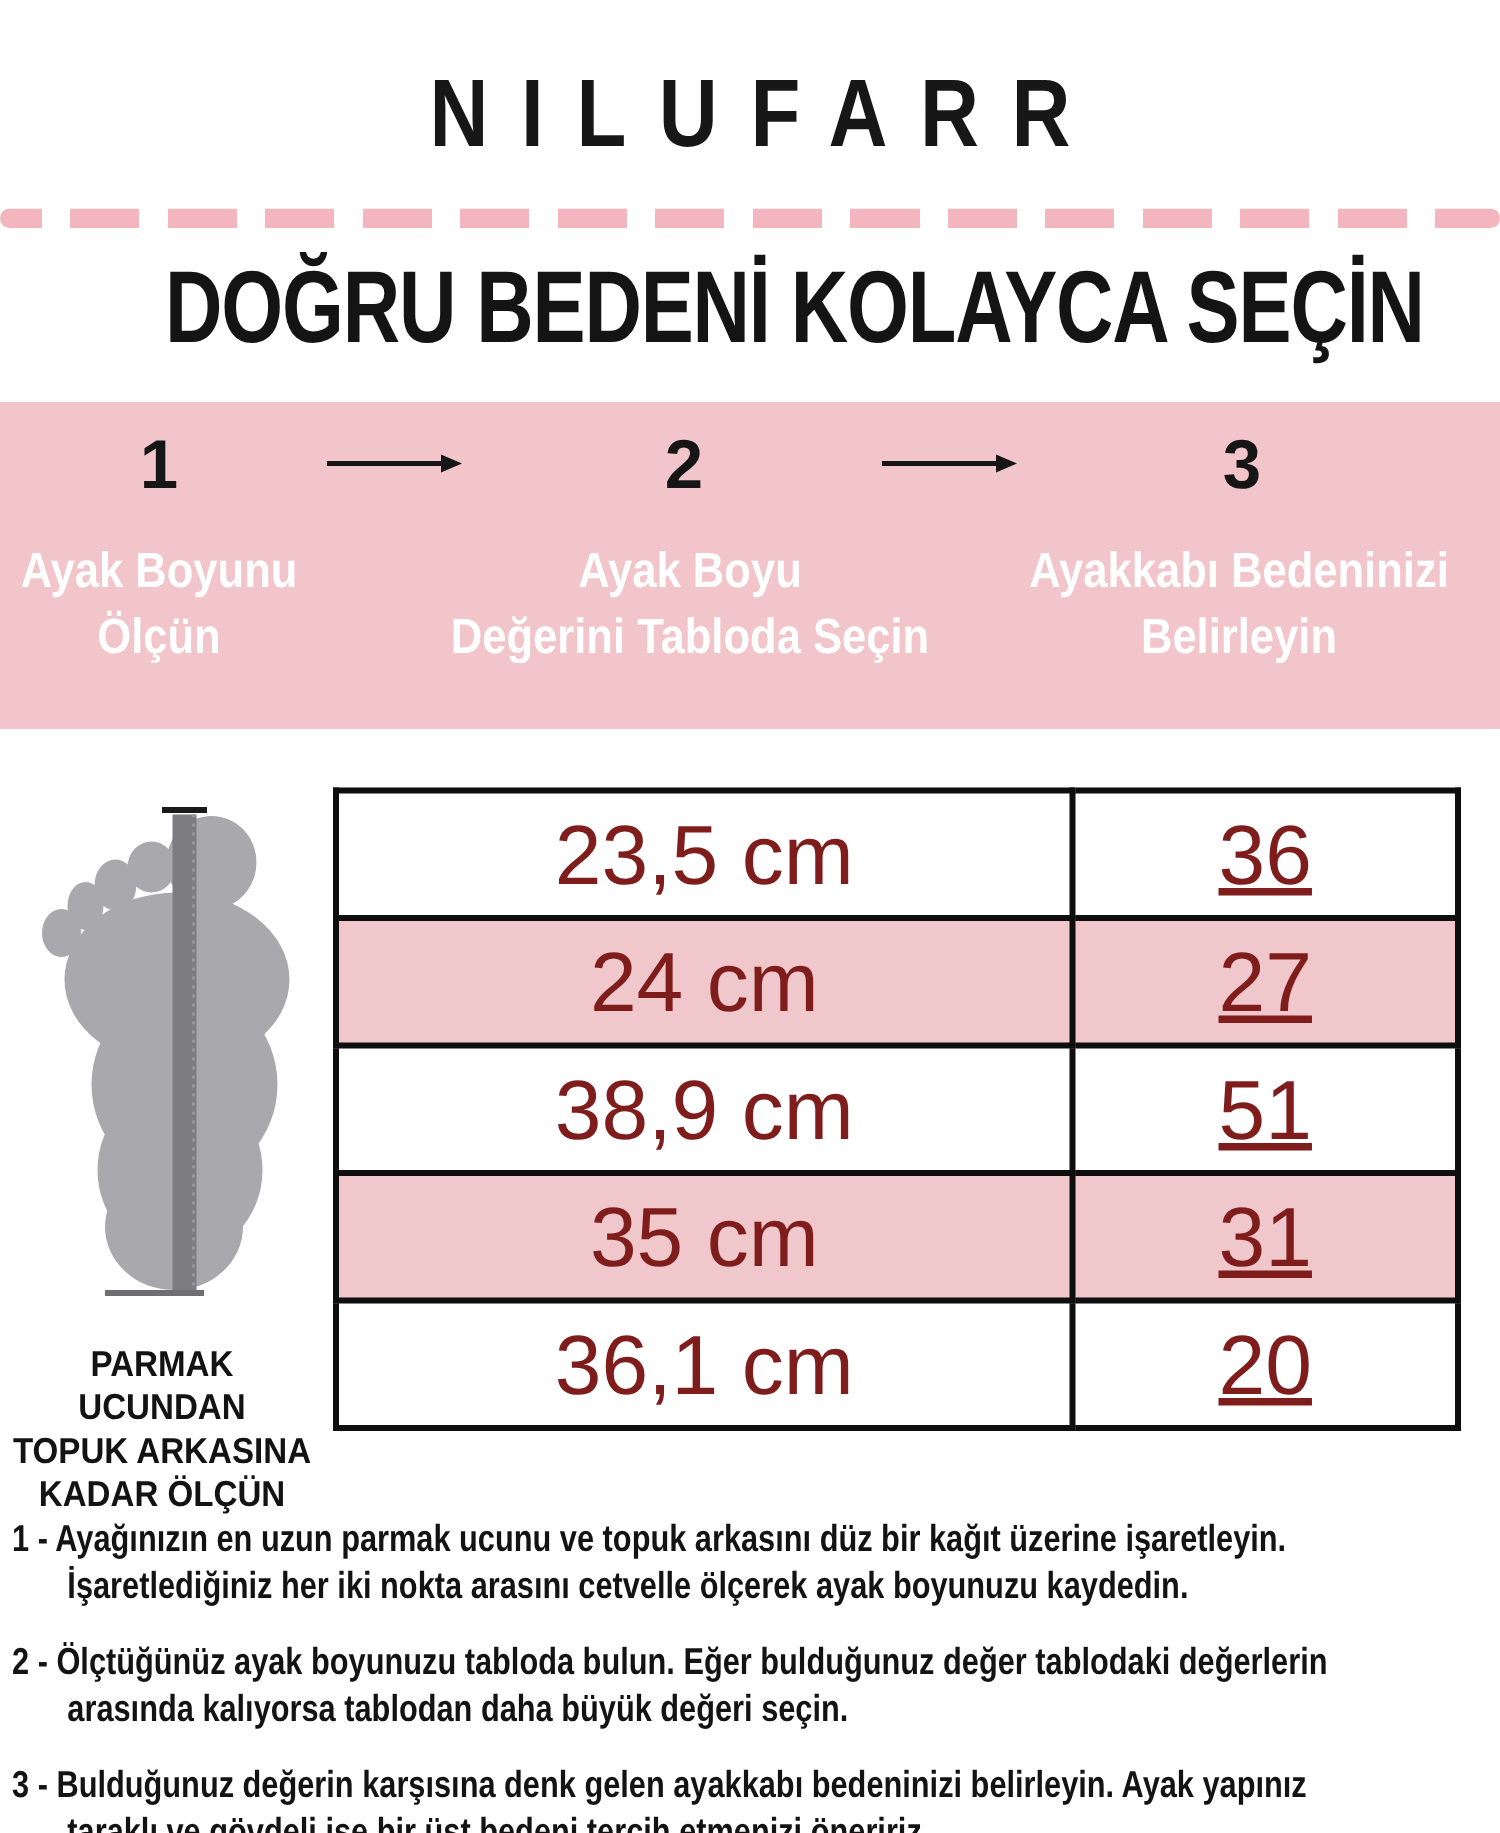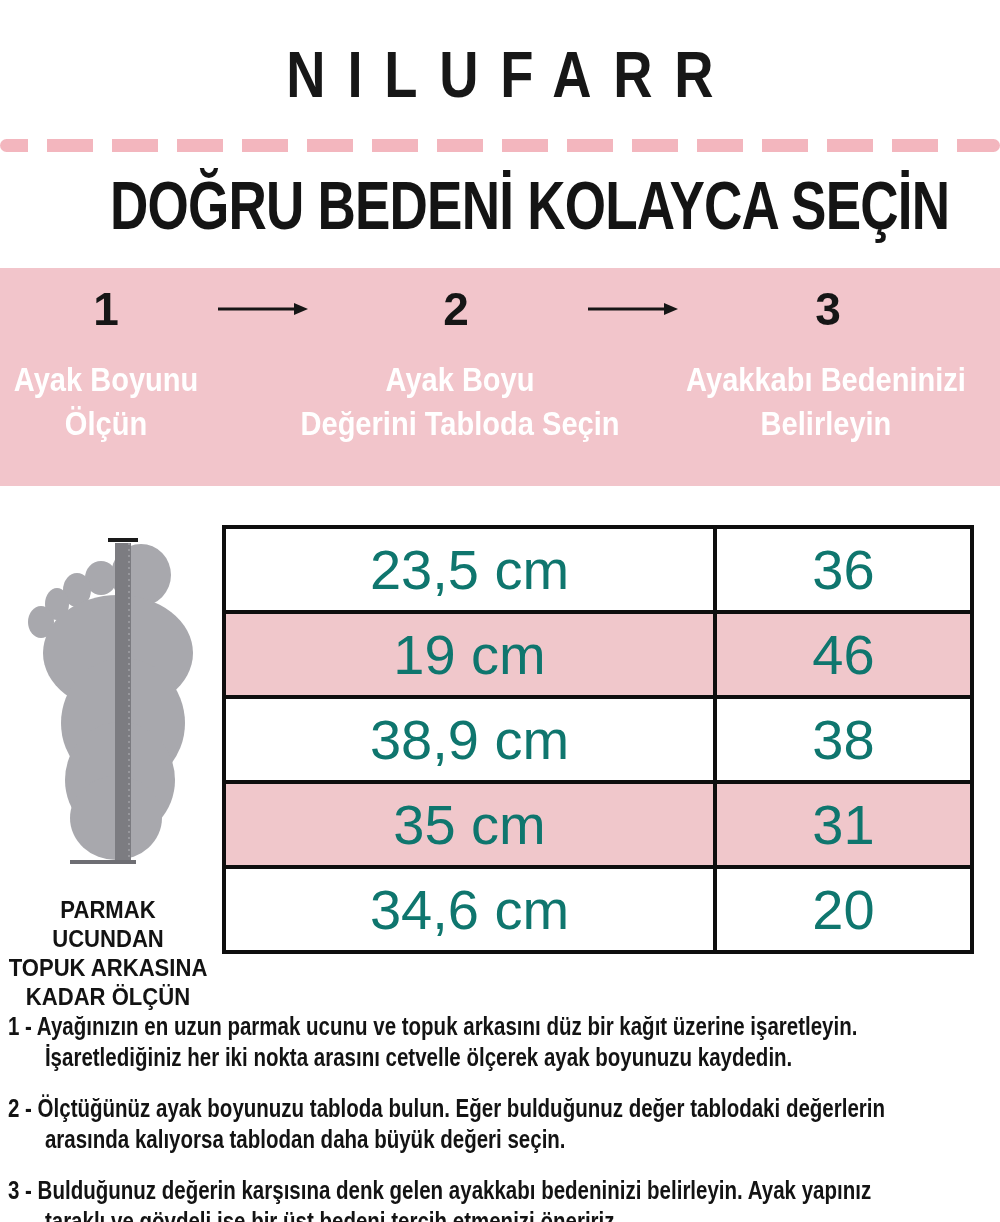--- a/index.html
+++ b/index.html
@@ -48,24 +48,24 @@
     position:absolute;left:0;top:879px;width:216px;text-align:center;
     font-size:24px;font-weight:700;line-height:29px;white-space:pre-line;color:#131313;
     transform:scaleX(0.92);transform-origin:50% 50%;
   }
   
   .size-table{
     position:absolute;left:222px;top:509px;border-collapse:collapse;
   }
   .size-table td{
     border:4px solid #0e0e0e;text-align:center;vertical-align:middle;
-    font-size:56px;font-weight:400;color:#0f766e;padding:0;
+    font-size:56px;font-weight:400;color:#7f1d1d;padding:0;
   }
   .size-table td.len{width:487px;height:81px;}
-  .size-table td.sz{width:253px;}
+  .size-table td.sz{width:253px;text-decoration:underline;}
   .size-table tr.pink td{background:#f0c7cb;}
   .size-table tr.white td{background:#ffffff;}
   
   .instructions{
     position:absolute;left:8px;top:995px;width:1400px;
     transform:scaleX(0.82);transform-origin:0 0;
     font-size:25px;font-weight:700;line-height:31px;color:#131313;
   }
   .instructions p{
     margin:0 0 20px 0;padding-left:45px;text-indent:-45px;white-space:pre-line;
@@ -122,33 +122,33 @@
 TOPUK ARKASINA
 KADAR ÖLÇÜN</div>
 
   <table class="size-table">
     <tbody>
       <tr class="white">
         <td class="len">23,5 cm</td>
         <td class="sz">36</td>
       </tr>
       <tr class="pink">
-        <td class="len">19 cm</td>
-        <td class="sz">46</td>
+        <td class="len">24 cm</td>
+        <td class="sz">27</td>
       </tr>
       <tr class="white">
         <td class="len">38,9 cm</td>
-        <td class="sz">38</td>
+        <td class="sz">51</td>
       </tr>
       <tr class="pink">
         <td class="len">35 cm</td>
         <td class="sz">31</td>
       </tr>
       <tr class="white">
-        <td class="len">34,6 cm</td>
+        <td class="len">36,1 cm</td>
         <td class="sz">20</td>
       </tr>
     </tbody>
   </table>
 
   <div class="instructions">
     <p>1 - Ayağınızın en uzun parmak ucunu ve topuk arkasını düz bir kağıt üzerine işaretleyin.
 İşaretlediğiniz her iki nokta arasını cetvelle ölçerek ayak boyunuzu kaydedin.</p>
     <p>2 - Ölçtüğünüz ayak boyunuzu tabloda bulun. Eğer bulduğunuz değer tablodaki değerlerin
 arasında kalıyorsa tablodan daha büyük değeri seçin.</p>

